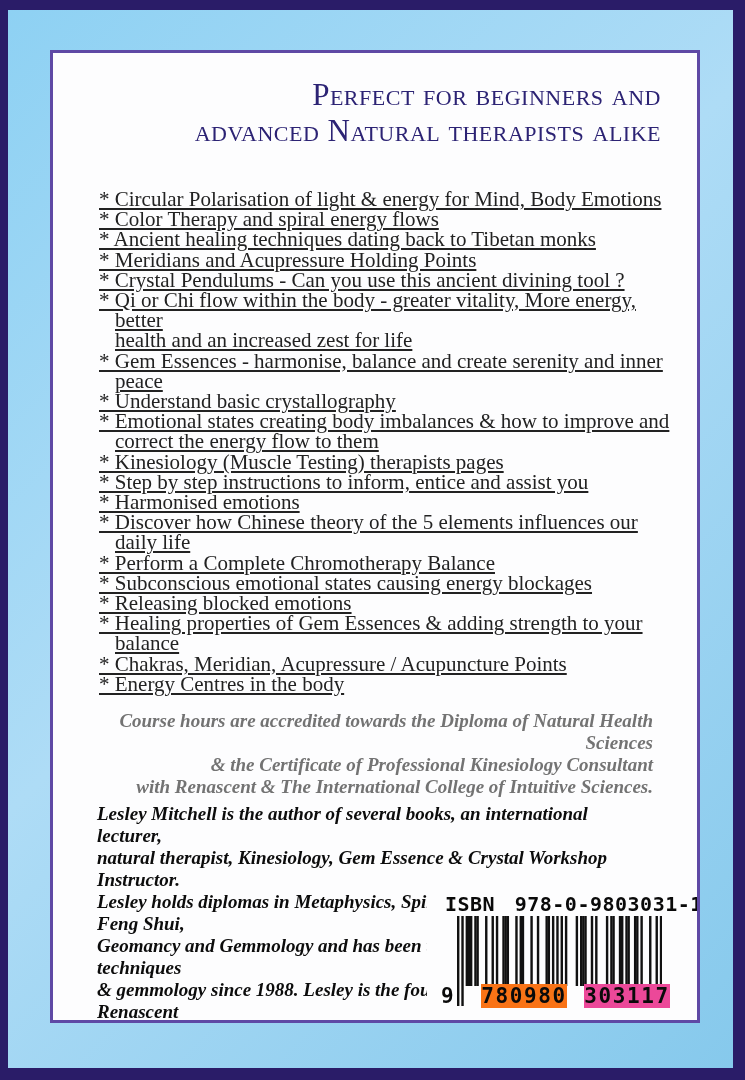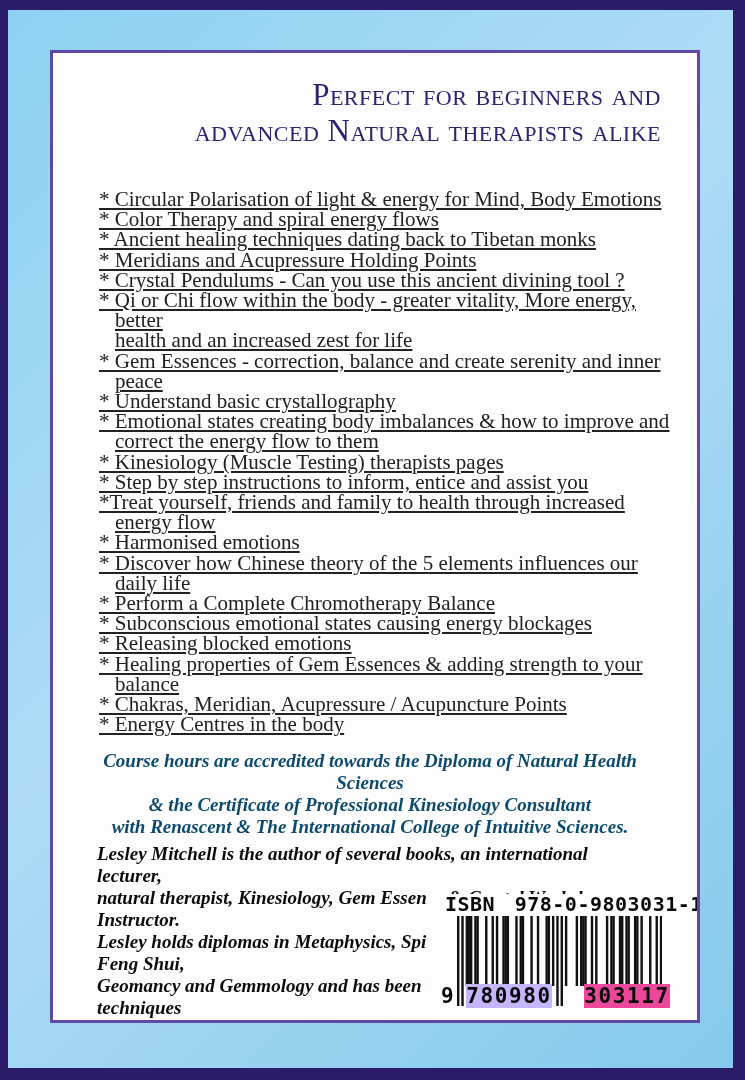--- a/index.html
+++ b/index.html
@@ -44,26 +44,26 @@
     color:#222;
     text-decoration:underline;
   }
   .feature-list li{
     padding-left:16px;
     text-indent:-16px;
     white-space:pre-line;
   }
   .accreditation{
     margin:16px 18px 0 -10px;
-    text-align:center;
+    text-align:right;
     font-weight:bold;
     font-style:italic;
     font-size:19px;
     line-height:22px;
-    color:#0c4a6e;
+    color:#737373;
     white-space:pre-line;
   }
   .bio{
     margin:5px 24px 0 0;
     font-weight:bold;
     font-style:italic;
     font-size:19px;
     line-height:22px;
     color:#0c0c0c;
     white-space:pre-line;
@@ -100,48 +100,47 @@
     top:68px;
     font-family:"DejaVu Sans Mono","Liberation Mono",monospace;
     font-weight:bold;
     font-size:21px;
     line-height:24px;
     color:#0a0a0a;
     text-align:center;
     letter-spacing:1.6px;
   }
   .digit-lead{left:-17px;width:16px;letter-spacing:0;}
-  .digit-g1{left:9px;width:86px;background:#c4b5fd;}
+  .digit-g1{left:24px;width:86px;background:#f97316;}
   .digit-g2{left:110px;width:86px;background:#ec4899;margin-left:17px;}
 </style>
 </head>
 <body>
 
 <div class="cover">
   <div class="frame">
     <div class="content">
 
       <h1 class="headline">Perfect for beginners and
 advanced Natural therapists alike</h1>
 
       <ul class="feature-list">
           <li>* Circular Polarisation of light &amp; energy for Mind, Body Emotions</li>
           <li>* Color Therapy and spiral energy flows</li>
           <li>* Ancient healing techniques dating back to Tibetan monks</li>
           <li>* Meridians and Acupressure Holding Points</li>
           <li>* Crystal Pendulums - Can you use this ancient divining tool ?</li>
           <li>* Qi or Chi flow within the body - greater vitality, More energy, better
 health and an increased zest for life</li>
-          <li>* Gem Essences - correction, balance and create serenity and inner peace</li>
+          <li>* Gem Essences - harmonise, balance and create serenity and inner peace</li>
           <li>* Understand basic crystallography</li>
           <li>*  Emotional states creating body imbalances &amp; how to improve and
 correct the energy flow to them</li>
           <li>* Kinesiology (Muscle Testing) therapists pages</li>
           <li>* Step by step instructions to inform, entice and assist you</li>
-          <li>*Treat yourself, friends and family to health through increased energy flow</li>
           <li>* Harmonised emotions</li>
           <li>* Discover how Chinese theory of the 5 elements influences our daily life</li>
           <li>*  Perform a  Complete Chromotherapy Balance</li>
           <li>* Subconscious emotional states causing energy blockages</li>
           <li>* Releasing blocked emotions</li>
           <li>* Healing properties of Gem Essences &amp; adding strength to your balance</li>
           <li>* Chakras, Meridian, Acupressure / Acupuncture Points</li>
           <li>* Energy Centres in the body</li>
         </ul>
 

